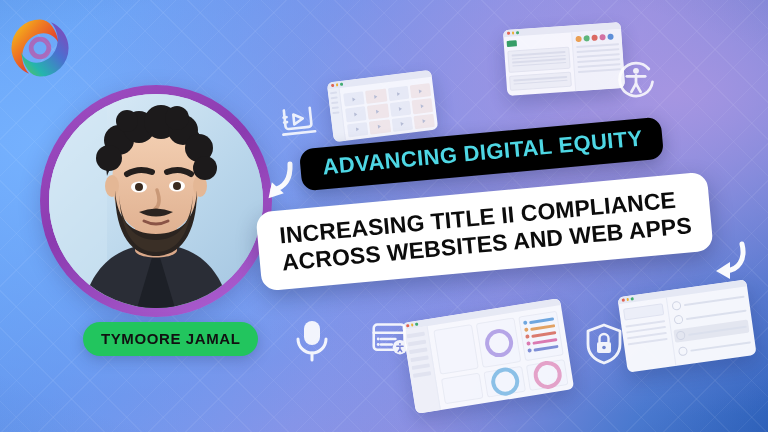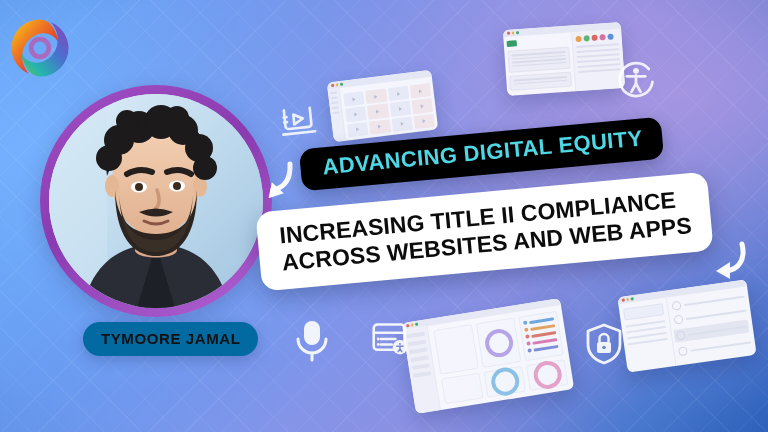--- a/index.html
+++ b/index.html
@@ -42,21 +42,21 @@
     box-shadow:0 6px 22px rgba(40,30,90,.22);
   }
   .portrait{
     width:100%;height:100%;border-radius:50%;overflow:hidden;position:relative;
     background:linear-gradient(160deg,#cfe3f2 0%, #bcd7ec 40%, #9fc2de 100%);
   }
   .portrait svg{position:absolute;inset:0;width:100%;height:100%;}
 
   .name-badge{
     position:absolute;left:83px;top:322px;
-    background:#0369a1;border-radius:22px;
+    background:#22c55e;border-radius:22px;
     padding:8px 18px 9px;
     font-size:15px;font-weight:bold;letter-spacing:.6px;color:#111;
     box-shadow:0 4px 14px rgba(30,40,90,.25);
     white-space:nowrap;
   }
 
   
   .banner-kicker{
     position:absolute;left:300px;top:133px;
     background:#000;border-radius:14px;

